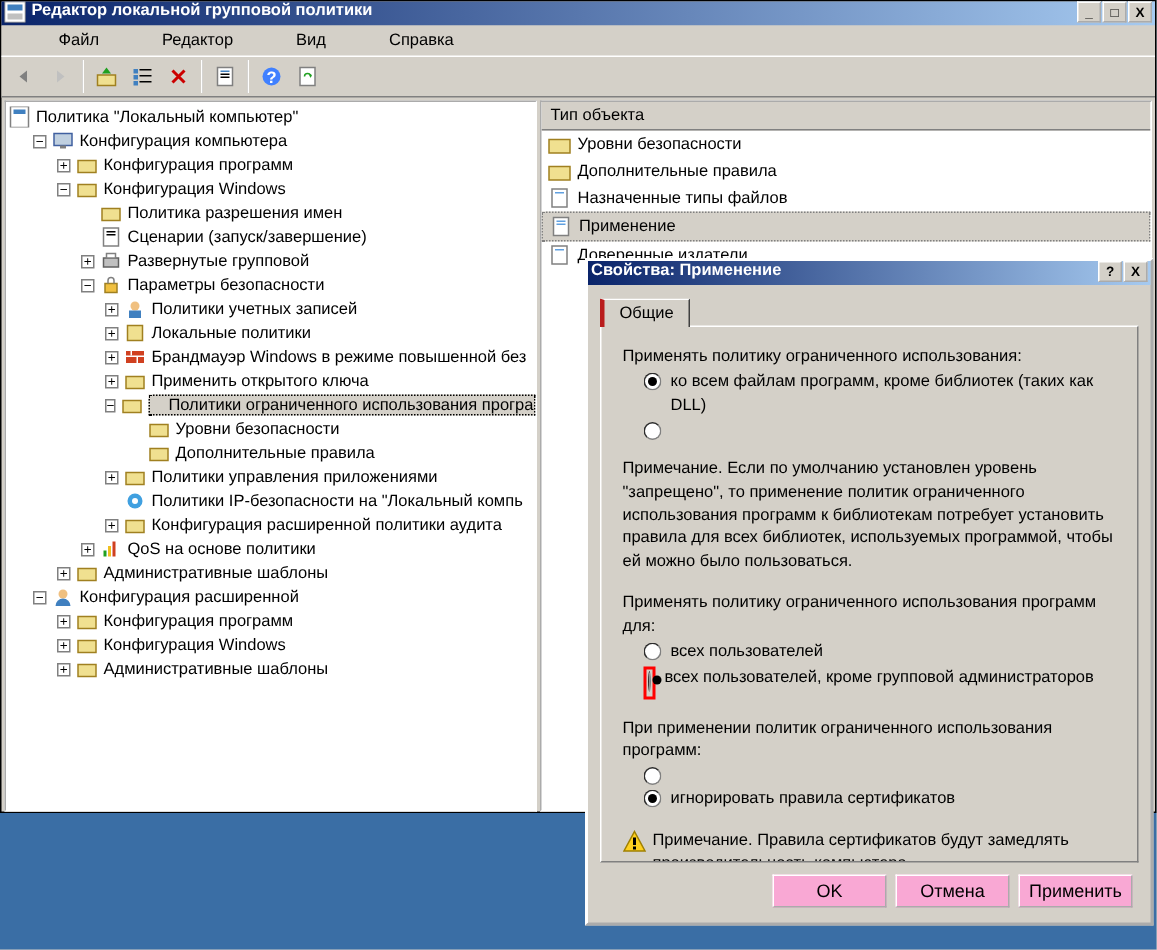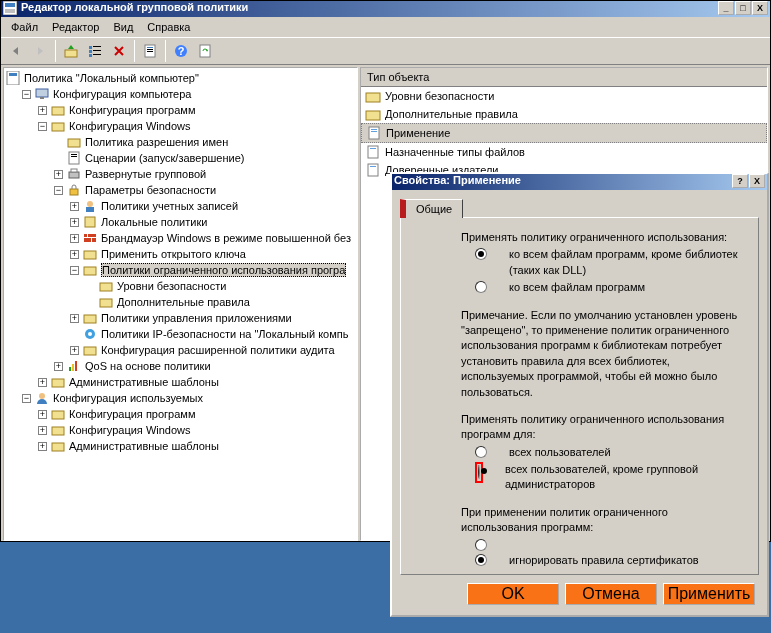--- a/index.html
+++ b/index.html
@@ -9,58 +9,58 @@
 .main-window { left: 0; top: 0; width: 771px; height: 542px; }
 .dialog-window { left: 390px; top: 172px; width: 379px; height: 445px; border: 2px outset #fff; }
 
 .titlebar { height: 16px; background: linear-gradient(to right, #0a246a, #a6caf0); color: #fff; display: flex; align-items: flex-start; padding: 0 2px; font-weight: bold; }
 .titlebar .icon { width: 14px; height: 14px; margin-right: 4px; }
 .titlebar .title { flex: 1; }
 .titlebar .btns { display: flex; gap: 1px; }
 .titlebar .btn { width: 16px; height: 14px; background: #d4d0c8; border: 1px outset #fff; color: #000; font-size: 9px; text-align: center; line-height: 12px; font-weight: bold; cursor: pointer; }
 
 .menubar { background: #d4d0c8; padding: 2px 4px; display: flex; gap: 2px; }
-.menubar .item { padding: 2px 6px; cursor: pointer; }
+.menubar .item { padding: 2px 6px; cursor: pointer; margin-left: 28px; }
 
 .toolbar { background: #d4d0c8; padding: 2px 4px; display: flex; gap: 2px; border-top: 1px solid #fff; border-bottom: 1px solid #808080; }
 .toolbar .tbtn { width: 22px; height: 22px; border: 1px solid transparent; display: flex; align-items: center; justify-content: center; cursor: pointer; }
 .toolbar .sep { width: 1px; height: 22px; background: #808080; margin: 0 2px; border-right: 1px solid #fff; }
 
 .content { display: flex; height: calc(100% - 62px); padding: 2px; gap: 2px; }
 .left-panel, .right-panel { border: 1px inset #fff; background: #fff; overflow: auto; }
 .left-panel { width: 355px; }
 .right-panel { flex: 1; }
 
 .tree { padding: 2px; }
 .tree-row { display: flex; align-items: center; height: 16px; white-space: nowrap; cursor: pointer; }
 .tree-row .exp { width: 9px; height: 9px; border: 1px solid #808080; text-align: center; line-height: 7px; font-size: 9px; margin-right: 4px; cursor: pointer; }
 .tree-row .spacer { width: 13px; }
 .tree-row .ico { width: 14px; height: 14px; margin-right: 4px; display: inline-flex; align-items: center; justify-content: center; }
-.tree-row.sel2 .label { background: #d4d0c8; color: #000; border: 1px dotted #000; }
+.tree-row.sel2 .label { background: #d4d0c8; color: #000; border: 1px dotted #000; padding-left: 12px; }
 .indent-1 { padding-left: 16px; } .indent-2 { padding-left: 32px; } .indent-3 { padding-left: 48px; align-items: center; }
 .indent-4 { padding-left: 64px; } .indent-5 { padding-left: 80px; }
 
 .right-panel .header { background: #d4d0c8; padding: 3px 6px; border-bottom: 1px solid #808080; }
 .list-row { padding: 1px 4px; display: flex; align-items: center; cursor: pointer; }
 .list-row .ico { width: 16px; height: 16px; margin-right: 4px; }
 .list-row.selected { background: #d4d0c8; border: 1px dotted #808080; }
 
 .dialog-body { padding: 8px; height: calc(100% - 18px); display: flex; flex-direction: column; }
 .tabs { display: flex; }
 .tab { padding: 3px 10px; background: #d4d0c8; border: 1px solid #808080; border-bottom: none; position: relative; top: 1px; background: #d4d0c8; }
-.tab.active { border-top: 1px solid #fff; border-left: 6px solid #b91c1c; border-right: 1px solid #404040; z-index: 2; background: #d4d0c8; }
+.tab.active { border-top: 1px solid #fff; border-left: 3px solid #b91c1c; border-right: 1px solid #404040; z-index: 2; background: #d4d0c8; }
 .tab-content { border: 1px solid #808080; border-top-color: #fff; border-left-color: #fff; flex: 1; padding: 12px 14px; font-size: 11px; line-height: 1.4; overflow: auto; }
-.tab-content .section { margin-bottom: 12px; margin-left: 46px; }
-.radio-row { display: flex; align-items: flex-start; gap: 22px; margin: 2px 0 2px 14px; }
+.tab-content .section { margin-bottom: 12px; }
+.radio-row { display: flex; align-items: flex-start; gap: 6px; margin: 2px 0 2px 14px; }
 .radio { width: 12px; height: 12px; border-radius: 50%; border: 1px inset #808080; background: #fff; position: relative; flex-shrink: 0; margin-top: 1px; cursor: pointer; }
 .radio.checked::after { content: ""; position: absolute; width: 6px; height: 6px; background: #000; border-radius: 50%; top: 2px; left: 2px; }
 .highlight { border: 2px solid red; padding: 1px; display: inline-block; }
 .warn-ico { width: 16px; height: 16px; display: inline-block; margin-right: 4px; vertical-align: middle; }
 .dlg-buttons { display: flex; justify-content: flex-end; gap: 6px; padding: 8px 4px 0 4px; }
-.dlg-buttons button { width: 92px; height: 22px; background: #f97316; border: 1px outset #fff; cursor: pointer; font-size: 16px; }
+.dlg-buttons button { width: 76px; height: 22px; background: #f9a8d4; border: 1px outset #fff; cursor: pointer; font-size: 12px; }
 
 svg { display: block; }
 </style>
 </head>
 <body>
 
 <div class="window main-window">
   <div class="titlebar">
     <span class="icon">
       <svg width="14" height="14">
@@ -359,21 +359,21 @@
           </div>
 
         <div class="tree-row indent-1">
             <span class="exp">−</span>
             <span class="ico">
               <svg width="14" height="14">
                 <circle cx="7" cy="5" r="3" fill="#f0c080"></circle>
                 <path d="M2 13 A5 5 0 0 1 12 13" fill="#4080c0"></path>
               </svg>
             </span>
-            <span class="label">Конфигурация используемых</span>
+            <span class="label">Конфигурация расширенной</span>
           </div>
 
         <div class="tree-row indent-2">
             <span class="exp">+</span>
             <span class="ico">
               <svg width="14" height="14">
                 <rect x="1" y="4" width="12" height="8" fill="#f0e090" stroke="#a08020"></rect>
               </svg>
             </span>
             <span class="label">Конфигурация программ</span>
@@ -412,46 +412,46 @@
           <span>Уровни безопасности</span>
         </div>
       <div class="list-row">
           <span class="ico">
             <svg width="16" height="16">
               <rect x="1" y="5" width="14" height="9" fill="#f0e090" stroke="#a08020"></rect>
             </svg>
           </span>
           <span>Дополнительные правила</span>
         </div>
+      <div class="list-row">
+          <span class="ico">
+            <svg width="16" height="16">
+              <rect x="3" y="2" width="10" height="12" fill="#fff" stroke="#808080"></rect>
+              <rect x="5" y="4" width="6" height="1" fill="#60a0e0"></rect>
+            </svg>
+          </span>
+          <span>Назначенные типы файлов</span>
+        </div>
       <div class="list-row selected">
           <span class="ico">
             <svg width="16" height="16">
               <rect x="3" y="2" width="10" height="12" fill="#fff" stroke="#808080"></rect>
               <rect x="5" y="4" width="6" height="1" fill="#60a0e0"></rect>
               <rect x="5" y="6" width="6" height="1" fill="#60a0e0"></rect>
             </svg>
           </span>
           <span>Применение</span>
         </div>
       <div class="list-row">
           <span class="ico">
             <svg width="16" height="16">
               <rect x="3" y="2" width="10" height="12" fill="#fff" stroke="#808080"></rect>
               <rect x="5" y="4" width="6" height="1" fill="#60a0e0"></rect>
             </svg>
           </span>
-          <span>Назначенные типы файлов</span>
-        </div>
-      <div class="list-row">
-          <span class="ico">
-            <svg width="16" height="16">
-              <rect x="3" y="2" width="10" height="12" fill="#fff" stroke="#808080"></rect>
-              <rect x="5" y="4" width="6" height="1" fill="#60a0e0"></rect>
-            </svg>
-          </span>
           <span>Доверенные издатели</span>
         </div>
     </div>
   </div>
 </div>
 
 <div class="window dialog-window">
   <div class="titlebar">
     <span class="title">Свойства: Применение</span>
     <div class="btns">
@@ -467,21 +467,20 @@
     <div class="tab-content">
 
       <div class="section">
         <div>Применять политику ограниченного использования:</div>
         <div class="radio-row">
             <span class="radio checked"></span>
             <span>ко всем файлам программ, кроме библиотек (таких как DLL)</span>
           </div>
         <div class="radio-row">
             <span class="radio"></span>
-            <span>ко всем файлам программ</span>
           </div>
       </div>
 
       <div class="section">Примечание. Если по умолчанию установлен уровень "запрещено", то применение политик ограниченного использования программ к библиотекам потребует установить правила для всех библиотек, используемых  программой, чтобы ей можно было пользоваться.</div>
 
       <div class="section">
         <div>Применять политику ограниченного использования программ для:</div>
         <div class="radio-row">
             <span class="radio"></span>
             <span>всех пользователей</span>

